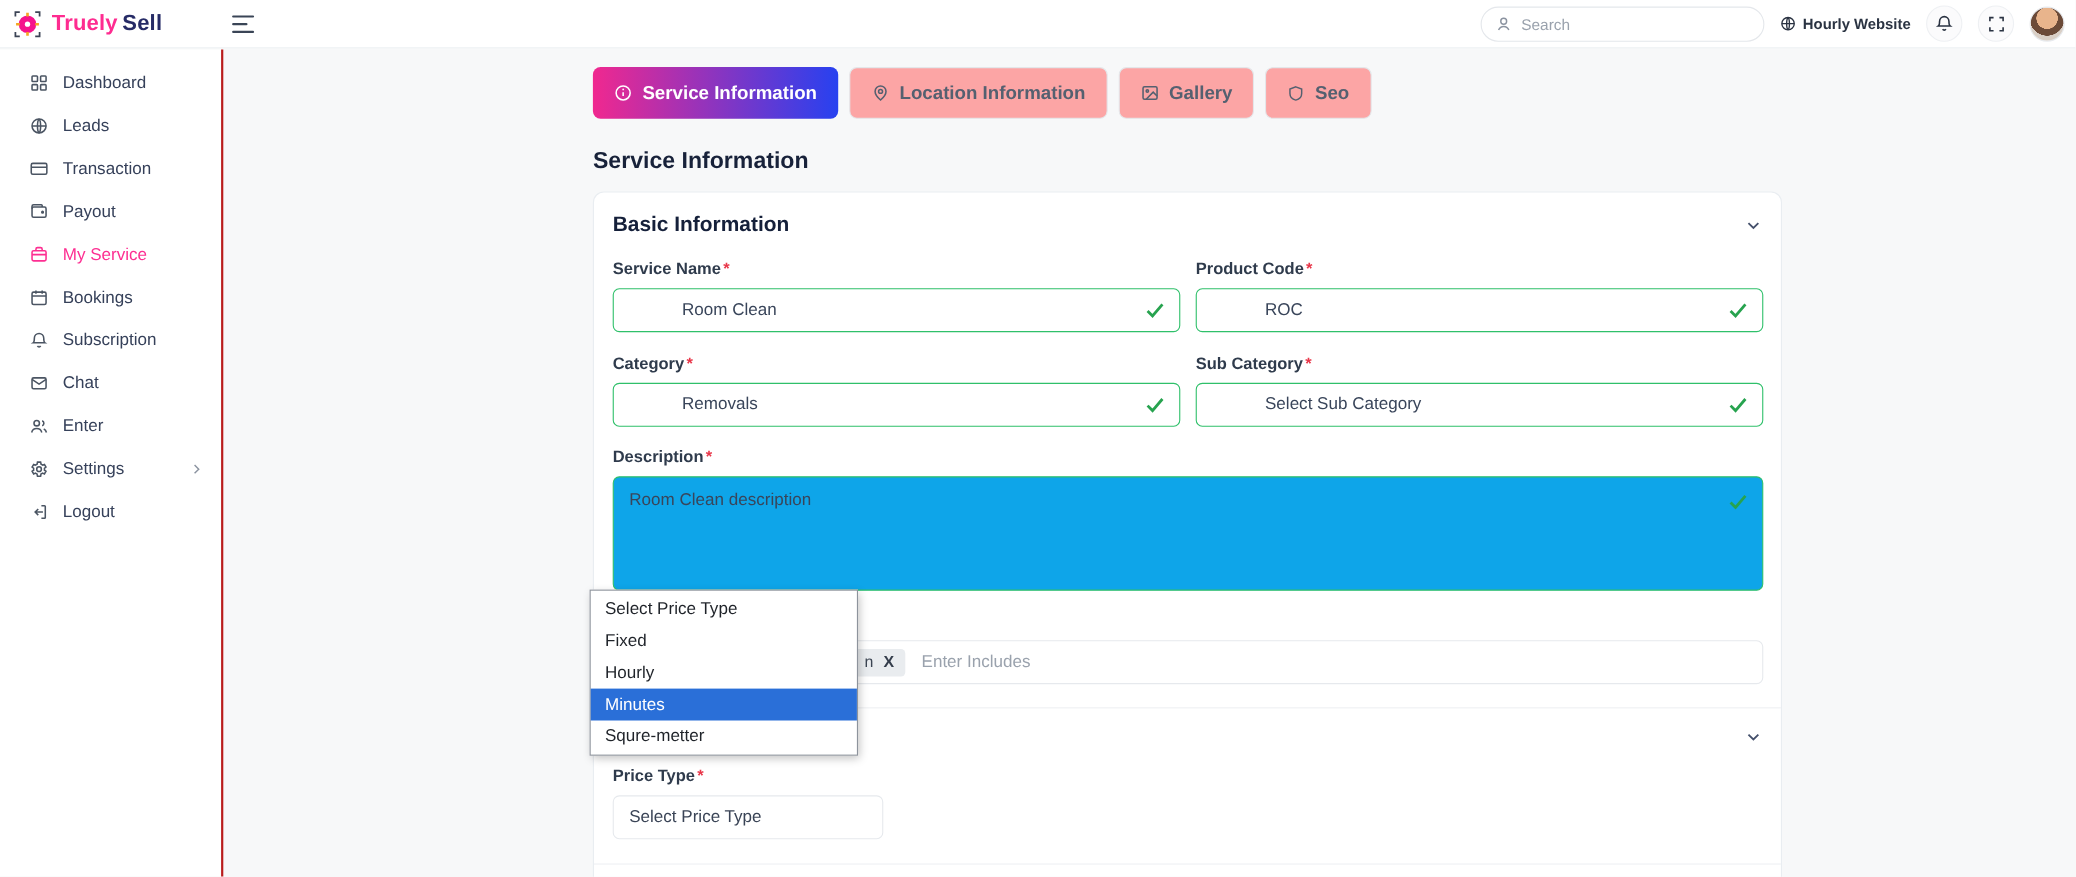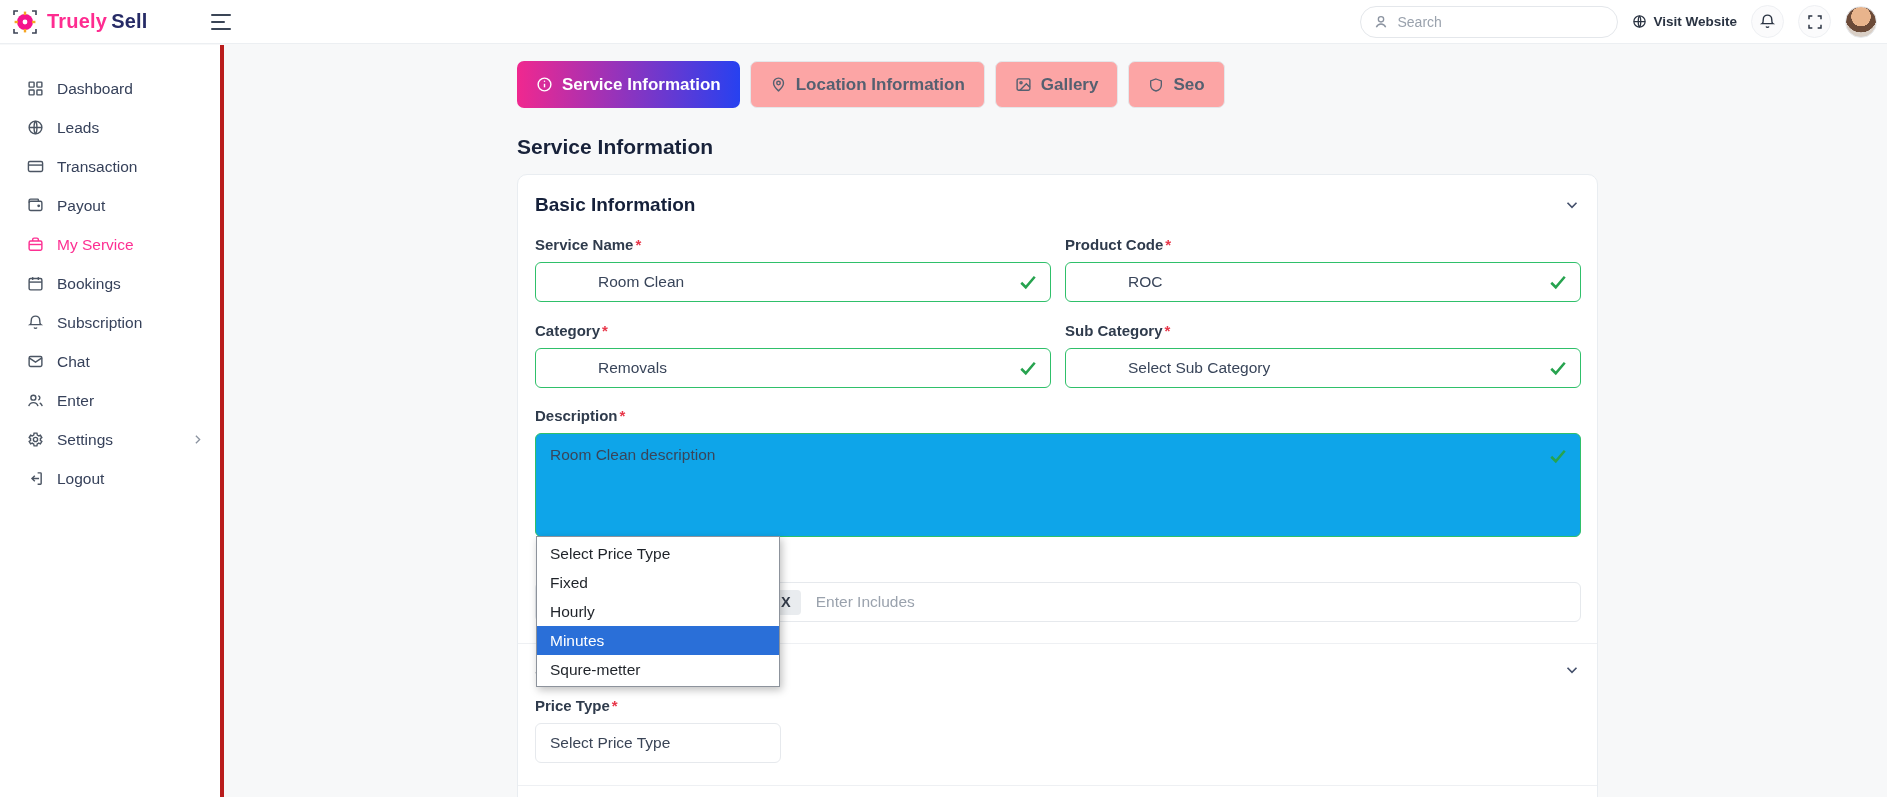--- a/index.html
+++ b/index.html
@@ -17,28 +17,28 @@
   .hamburger span:nth-child(1){ width:20px; } .hamburger span:nth-child(2){ width:14px; } .hamburger span:nth-child(3){ width:20px; }
   .header-right { margin-left:auto; display:flex; align-items:center; gap:14px; padding-right:10px; }
   .search-box { width:258px; height:32px; border:1px solid #e4e7eb; border-radius:16px; display:flex; align-items:center; padding:0 12px; gap:8px; background:#fff; }
   .search-box input { border:none; outline:none; width:100%; font-size:14px; color:#39455a; font-family:inherit; }
   .search-box input::placeholder { color:#9aa2ad; }
   .visit { display:flex; align-items:center; gap:6px; font-size:13.5px; color:#2a3342; font-weight:600; cursor:pointer; }
   .hbtn { width:33px; height:33px; border-radius:50%; border:1px solid #eef0f3; background:#fbfbfc; display:flex; align-items:center; justify-content:center; cursor:pointer; }
   .avatar { width:32px; height:32px; border-radius:50%; border:1px solid #e7eaee; background:radial-gradient(circle at 50% 32%, #e8b48c 0 38%, #6b4a38 39% 62%, #d9cfc6 63%); cursor:pointer; }
 
   
-  .sidebar { position:absolute; top:45px; left:0; width:224px; bottom:0; background:#fff; border-right:4px solid #b91c1c; padding-top:24px; z-index:20; }
+  .sidebar { position:absolute; top:45px; left:0; width:203px; bottom:0; background:#fff; border-right:2px solid #b91c1c; padding-top:11px; z-index:20; }
   .side-item { height:39px; display:flex; align-items:center; gap:13px; padding:0 16px 0 27px; font-size:15.5px; color:#36415a; cursor:pointer; }
   .side-item svg { flex:0 0 auto; }
   .side-item .grow { flex:1; }
   .side-item.active { color:#fd2f92; }
 
   
-  .main { position:absolute; top:45px; left:204px; right:0; bottom:0; background:#f7f8f9; }
+  .main { position:absolute; top:45px; left:204px; right:0; bottom:0; background:#f7f8f9;padding-left:22px; }
   .content { margin-left:313px; width:1081px; }
 
   .tabs { display:flex; gap:10px; margin-top:16px; }
   .tab { height:47px; display:flex; align-items:center; gap:9px; padding:0 19px; border-radius:7px; font-size:17px; font-weight:600; background:#fca5a5; border:1px solid #e4e7ea; color:#556070; cursor:pointer; }
   .tab.active { background:linear-gradient(90deg,#f0288f 0%, #2741f0 100%); border:none; color:#fff; }
 
   .page-title { margin-top:27px; font-size:21px; font-weight:800; color:#18223a; }
 
   .card { margin-top:15px; background:#fff; border:1px solid #e9edf1; border-radius:10px; padding:19px 16px 0 17px; min-height:650px; }
   .sec-head { display:flex; align-items:center; justify-content:space-between; }
@@ -112,21 +112,21 @@
       </span>
       <input placeholder="Search" style="">
     </div>
     <div class="visit">
       <span>
         <svg width="15" height="15" viewBox="0 0 24 24" fill="none" stroke="#2a3342" stroke-width="2">
             <circle cx="12" cy="12" r="9"></circle>
             <path d="M3 12h18M12 3c2.7 2.7 2.7 15.3 0 18M12 3c-2.7 2.7-2.7 15.3 0 18"></path>
           </svg>
       </span>
-      <span>Visit Website</span>
+      <span>Hourly Website</span>
     </div>
     <button class="hbtn">
       <span>
         <svg width="17" height="17" viewBox="0 0 24 24" fill="none" stroke="#2a3342" stroke-width="2">
             <path d="M6 9a6 6 0 1 1 12 0c0 5 1.5 6 1.5 6h-15S6 14 6 9"></path>
             <path d="M10 19a2.2 2.2 0 0 0 4 0"></path>
           </svg>
       </span>
     </button>
     <button class="hbtn">

